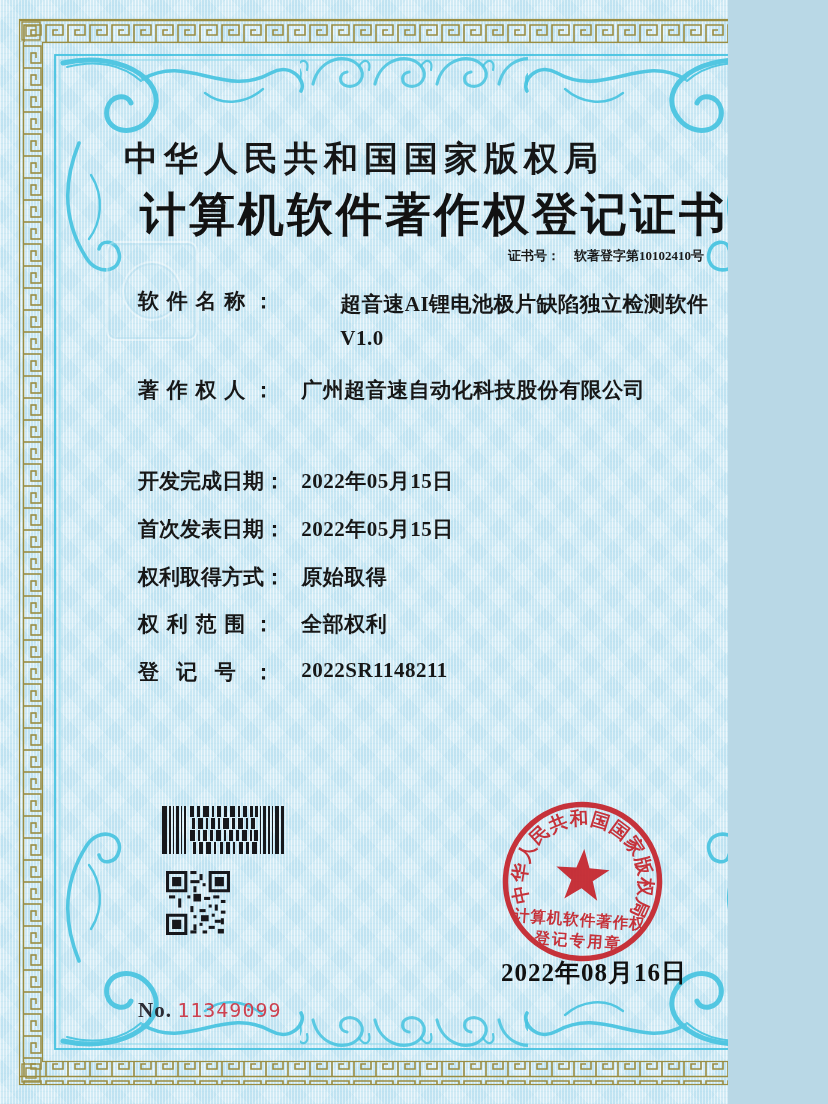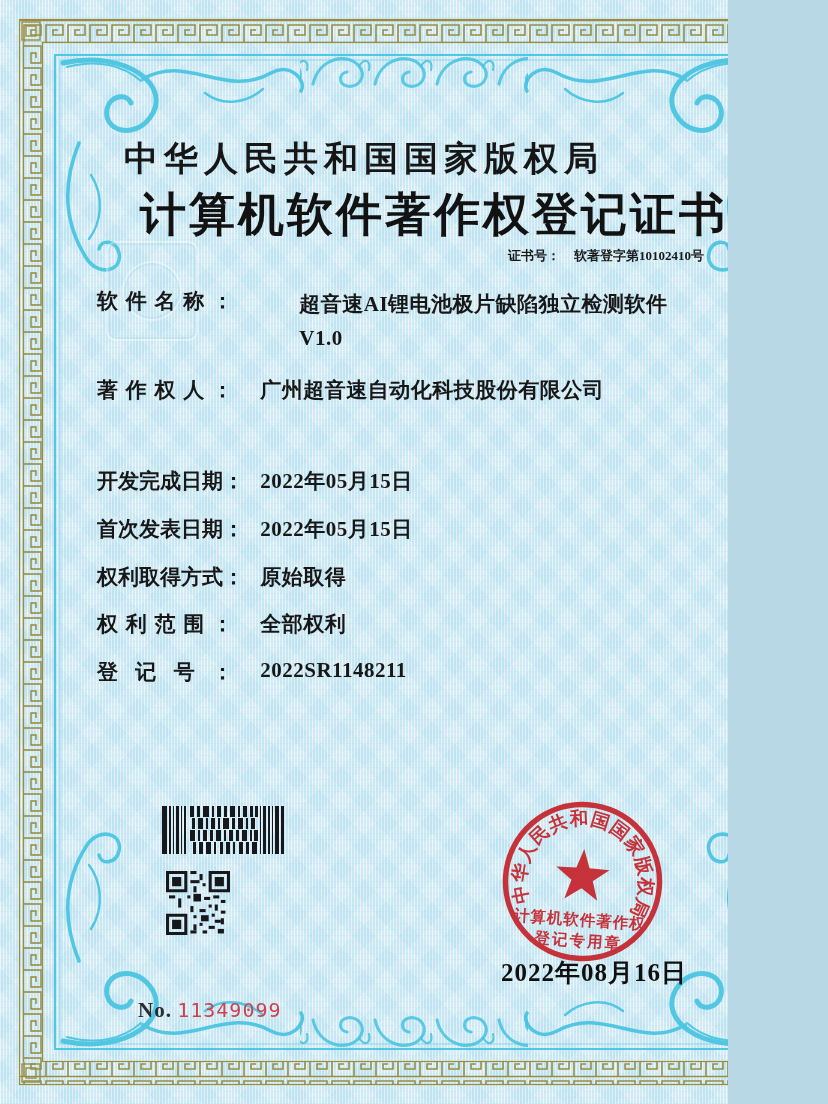--- a/index.html
+++ b/index.html
@@ -21,21 +21,21 @@
     left:0;top:136px;width:100%;text-align:center;
     font-size:34px;font-weight:700;letter-spacing:6px;color:#161616;white-space:nowrap;
   }
   .cert-title{
     left:0;top:184px;width:100%;text-align:right;
     font-size:46px;font-weight:700;letter-spacing:3px;color:#121212;white-space:nowrap;
   }
   .cert-no{left:508px;top:247px;font-size:13px;font-weight:700;color:#1a1a1a;white-space:nowrap;}
   .cert-no .gap{display:inline-block;width:14px;}
   .row{position:absolute;left:97px;font-size:21px;font-weight:700;color:#171717;white-space:nowrap;}
-  .lbl{display:inline-block;width:136px;text-align:justify;text-align-last:justify;vertical-align:top;}
+  .lbl{display:inline-block;width:136px;text-align:justify;text-align-last:justify;vertical-align:top;margin-left:41px;}
   .val{display:inline-block;margin-left:22px;vertical-align:top;letter-spacing:.5px;}
   .val .vline{line-height:34px;padding-left:39px;}
   .statement{left:88px;top:704px;font-size:21px;font-weight:700;color:#171717;line-height:47px;}
   .statement .ind{text-indent:2em;}
   .statement div{white-space:nowrap;}
   .serial{left:138px;top:998px;font-size:21px;white-space:nowrap;}
   .serial .no{color:#2c2c34;font-weight:700;letter-spacing:1px;}
   .serial .num{color:#cd4250;font-family:"DejaVu Sans Mono",monospace;font-size:20px;letter-spacing:1px;}
   .issue-date{left:501px;top:956px;font-size:25px;font-weight:700;letter-spacing:1px;color:#101010;white-space:nowrap;}
   .emboss{

